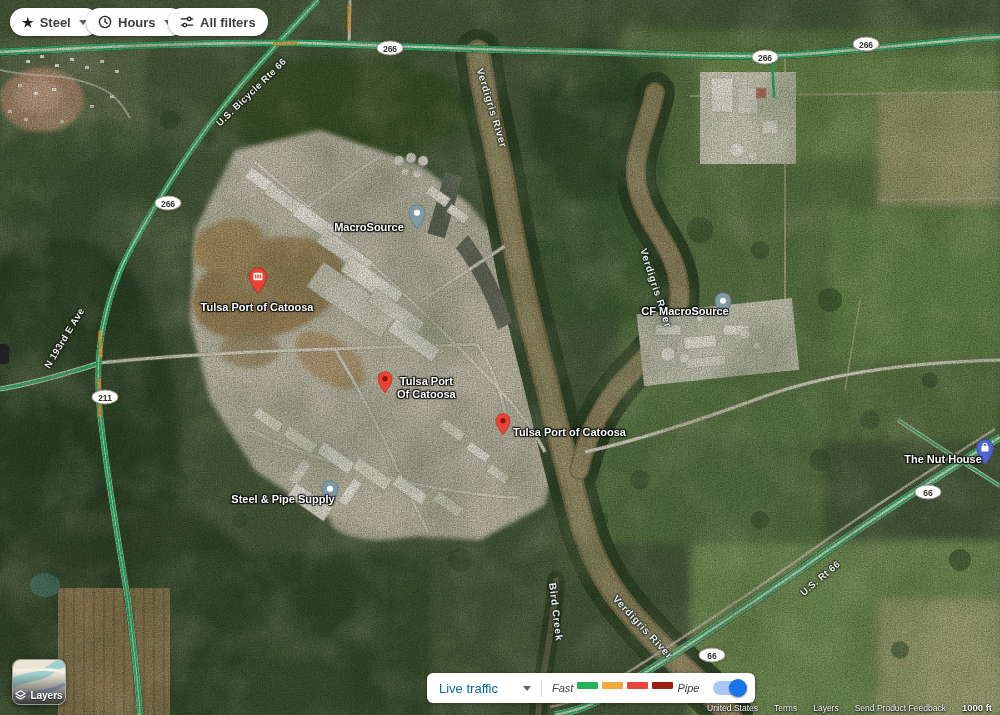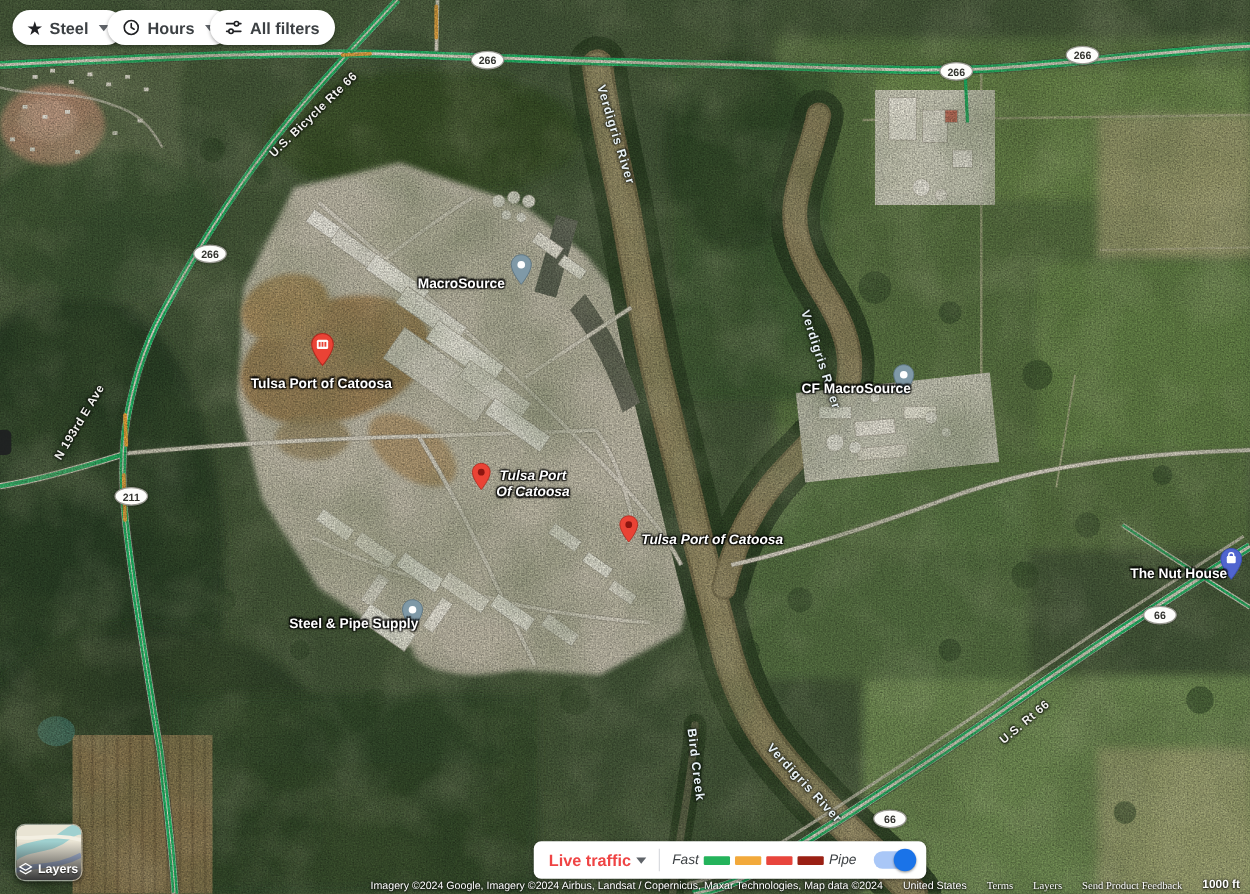--- a/index.html
+++ b/index.html
@@ -14,56 +14,56 @@
   .chip .caret{width:0;height:0;border-left:4px solid transparent;border-right:4px solid transparent;border-top:5px solid #5f6368;margin-left:2px;}
   .star{font-size:13px;color:#202124;line-height:1;}
   .search-pill{position:absolute;left:468px;top:38px;display:flex;align-items:center;gap:8px;height:30px;
         padding:0 16px;background:#fff;border-radius:17px;box-shadow:0 1px 4px rgba(0,0,0,.4);
         font-size:13px;font-weight:bold;color:#202124;cursor:pointer;white-space:nowrap;}
 
   
   .map-label{position:absolute;color:#fff;font-size:11px;font-weight:bold;white-space:nowrap;
       text-shadow:-1px -1px 1px rgba(0,0,0,.8),1px -1px 1px rgba(0,0,0,.8),-1px 1px 1px rgba(0,0,0,.8),1px 1px 1px rgba(0,0,0,.8),0 0 3px rgba(0,0,0,.55);
       transform:translate(-50%,-50%);cursor:pointer;text-align:center;}
-  .map-label.block{transform:none;font-style:italic;}
+  .map-label.block{transform:none;}
   .riverlabel{position:absolute;color:#e8f1f5;font-size:10px;font-weight:bold;letter-spacing:.8px;white-space:nowrap;
       text-shadow:0 0 2px rgba(20,30,20,.9),0 1px 2px rgba(0,0,0,.8),0 -1px 2px rgba(0,0,0,.8);cursor:default;}
   .roadlabel{position:absolute;color:#f3f3ef;font-size:9.5px;font-weight:bold;letter-spacing:.4px;white-space:nowrap;
       text-shadow:0 0 2px rgba(0,0,0,.9),0 1px 2px rgba(0,0,0,.8),0 -1px 2px rgba(0,0,0,.8);cursor:default;}
   .shield{position:absolute;transform:translate(-50%,-50%);background:#fdfdfb;border:1px solid #9a9a92;
       border-radius:50%;min-width:21px;height:13px;display:flex;align-items:center;justify-content:center;
       font-size:8.5px;font-weight:bold;color:#33342f;padding:0 2px;box-shadow:0 0 2px rgba(0,0,0,.4);cursor:default;}
   .pin{position:absolute;transform:translate(-50%,-100%);cursor:pointer;}
 
   
   .layers-btn{position:absolute;left:12px;top:659px;width:52px;height:44px;border-radius:8px;overflow:hidden;
       box-shadow:0 1px 4px rgba(0,0,0,.5);border:1px solid rgba(255,255,255,.5);cursor:pointer;text-align:right;}
   .layers-btn .thumb{position:absolute;inset:0;}
   .layers-btn .shade{position:absolute;inset:0;background:linear-gradient(to bottom,rgba(32,33,36,0) 30%,rgba(32,33,36,.88) 100%);}
   .layers-btn .row{position:absolute;left:0;right:0;bottom:3px;display:flex;align-items:center;justify-content:center;gap:4px;
       color:#fff;font-size:10px;font-weight:bold;text-shadow:0 1px 1px rgba(0,0,0,.7);}
 
   
   .traffic-bar{position:absolute;left:427px;top:673px;height:30px;background:#fff;border-radius:6px;
       box-shadow:0 1px 4px rgba(0,0,0,.4);display:flex;align-items:center;padding:0 10px 0 12px;gap:10px;}
-  .traffic-bar .lt{display:flex;align-items:center;gap:4px;font-size:13px;color:#ef4444;cursor:pointer;font-weight:bold;}
+  .traffic-bar .lt{display:flex;align-items:center;gap:25px;font-size:13px;color:#0369a1;cursor:pointer;}
   .traffic-bar .caret{width:0;height:0;border-left:4px solid transparent;border-right:4px solid transparent;border-top:5px solid #5f6368;}
   .traffic-bar .div{width:1px;height:18px;background:#dadce0;}
-  .legend{display:flex;align-items:center;gap:4px;}
+  .legend{display:flex;gap:4px;}
   .legend .cap{font-size:11px;font-style:italic;color:#3c4043;}
   .legend .sw{width:21px;height:7px;border-radius:1px;}
   .toggle{position:relative;width:32px;height:14px;margin-left:4px;cursor:pointer;}
   .toggle .track{position:absolute;inset:0;border-radius:7px;background:#a9c7f7;}
   .toggle .knob{position:absolute;right:-2px;top:-2px;width:18px;height:18px;border-radius:50%;box-shadow:0 1px 2px rgba(0,0,0,.4);}
 
   
   .attrib{position:absolute;left:0;right:0;bottom:0;height:15px;display:flex;align-items:center;justify-content:flex-end;
       gap:16px;padding-right:8px;font-size:8.5px;color:#fff;
       text-shadow:0 0 2px rgba(0,0,0,.95),0 1px 2px rgba(0,0,0,.9);white-space:nowrap;}
-  .attrib .link{cursor:pointer;font-family:Liberation Serif, serif;}
+  .attrib .link{cursor:pointer;}
   .attrib .scale{font-size:9.5px;font-weight:bold;}
 
   .panel-handle{position:absolute;left:0;top:344px;width:9px;height:20px;background:#1e1f21;border-radius:0 4px 4px 0;opacity:.9;cursor:pointer;}
 </style>
 </head>
 <body>
 
 <div class="map">
 
   <svg class="terrain" width="1000" height="715" viewBox="0 0 1000 715">
@@ -509,21 +509,20 @@
       <span class="sw" style="background-color: rgb(154, 32, 20);"></span>
       <span class="cap">Pipe</span>
     </div>
     <div class="toggle">
       <div class="track"></div>
       <div class="knob" style="background-color: rgb(26, 115, 232);"></div>
     </div>
   </div>
 
   <div class="attrib">
-    <span>Imagery ©2024 Google, Imagery ©2024 Airbus, Landsat / Copernicus, Maxar Technologies, Map data ©2024</span>
     <span>United States</span>
     <span class="link">Terms</span>
     <span class="link">Layers</span>
     <span class="link">Send Product Feedback</span>
     <span class="scale">1000 ft</span>
   </div>
 
 </div>
 
 </body></html>

